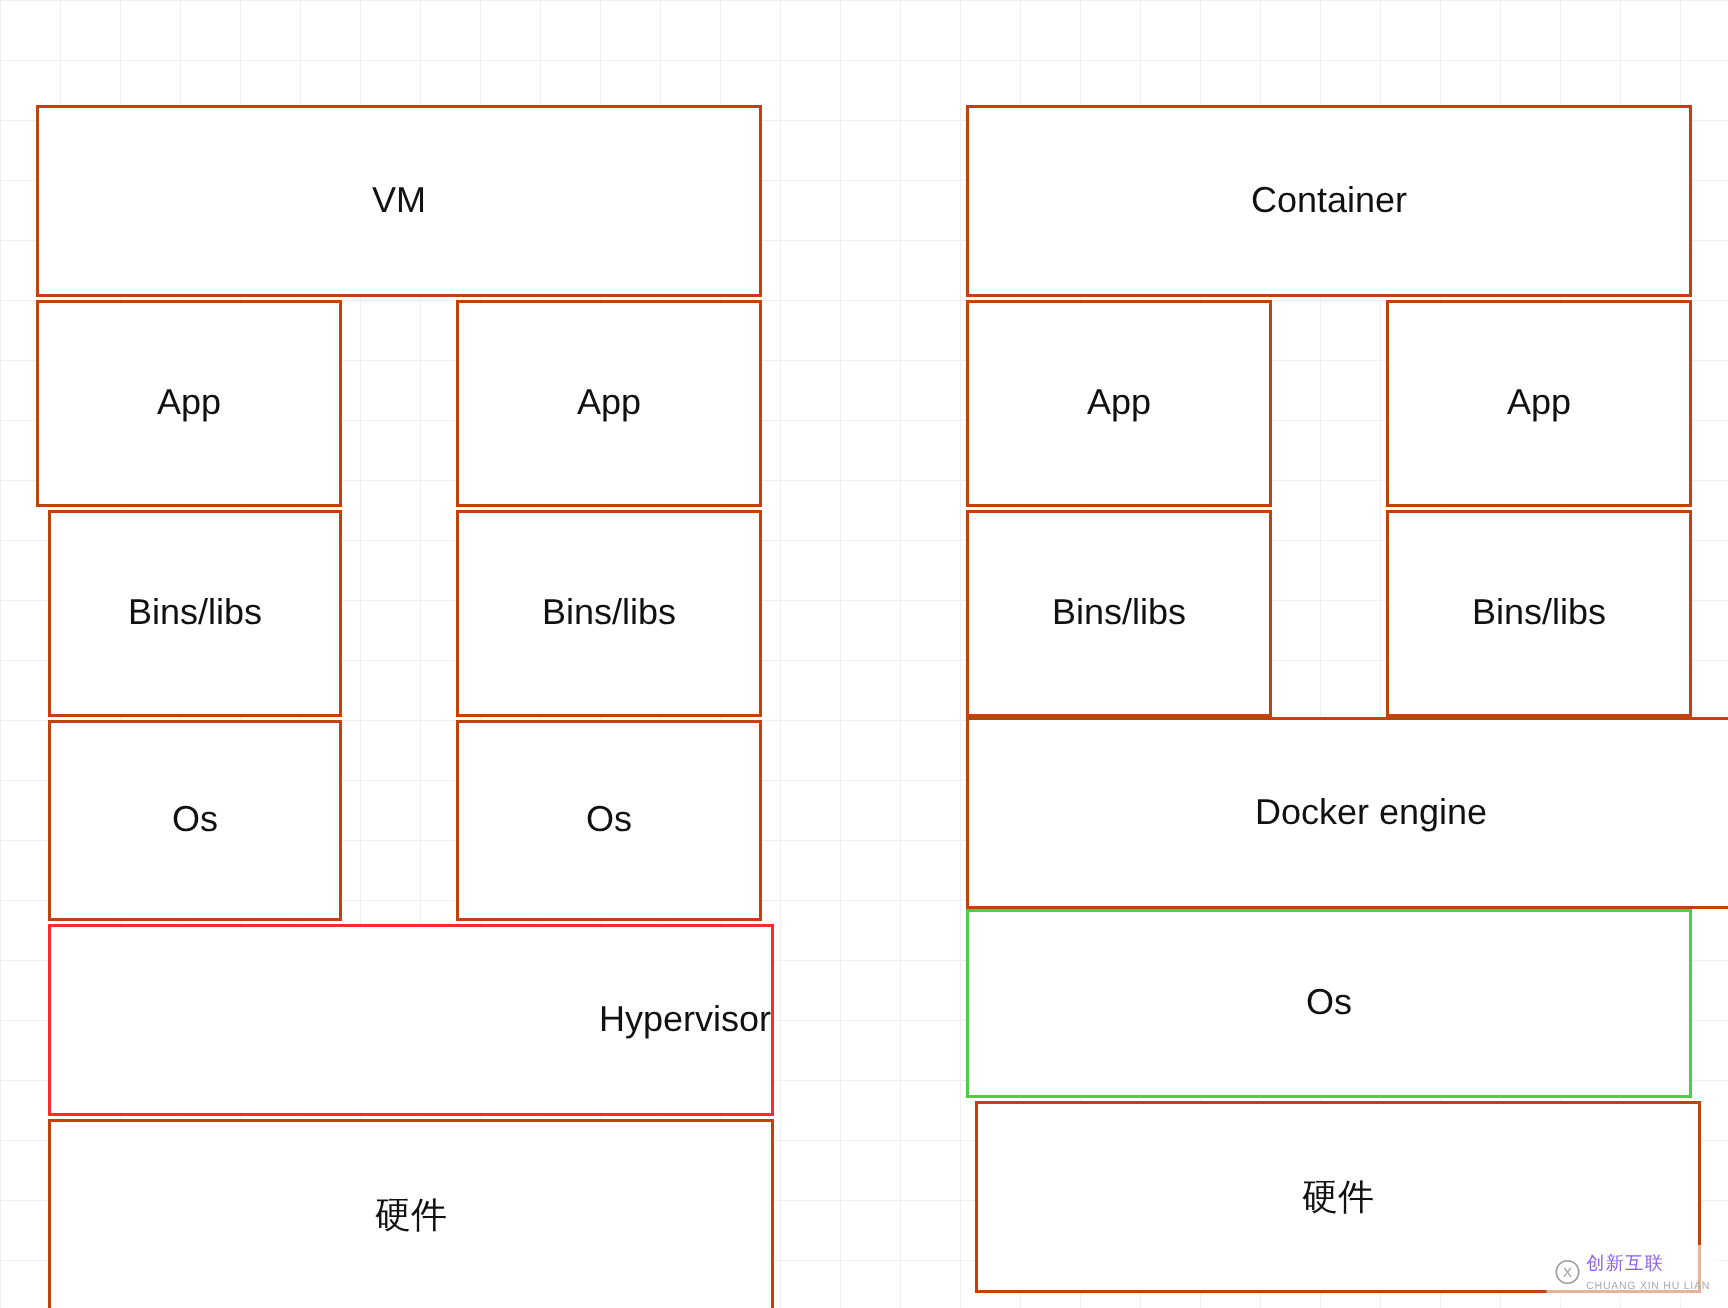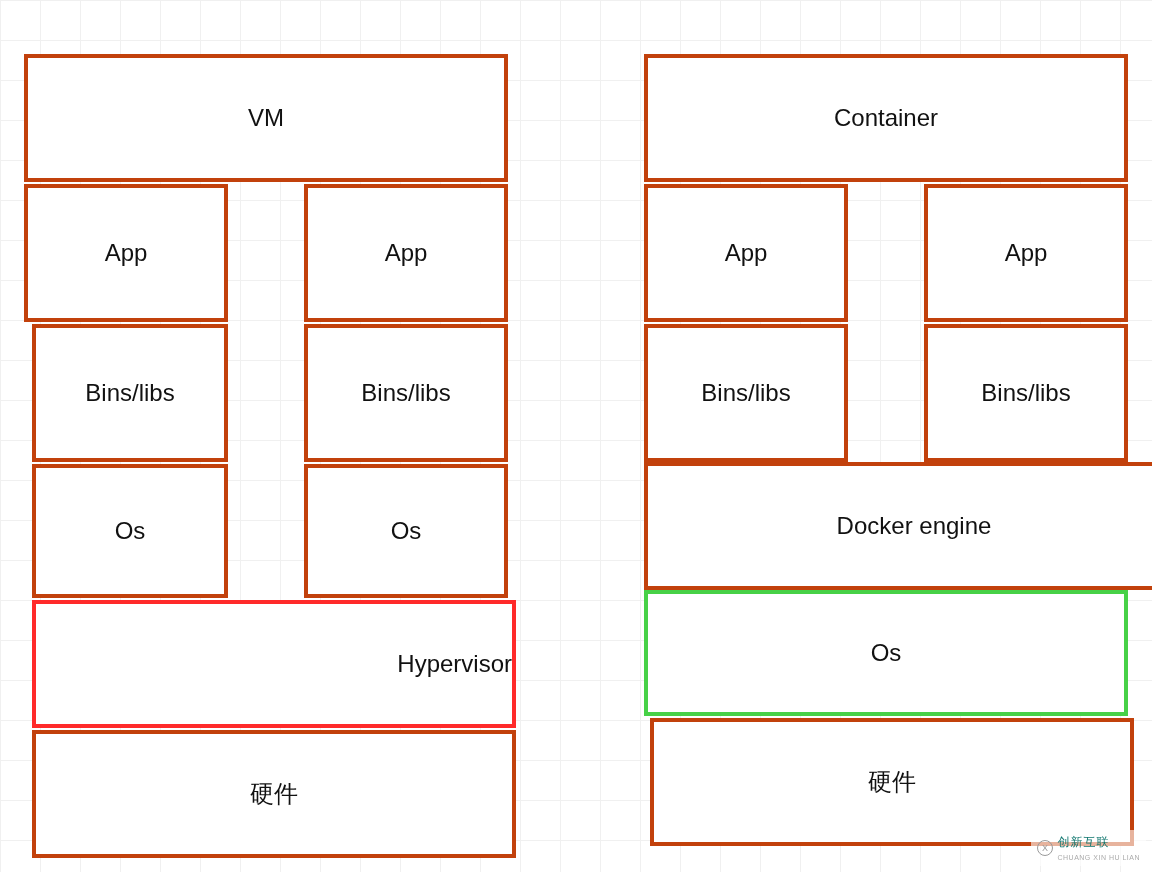--- a/index.html
+++ b/index.html
@@ -18,26 +18,27 @@
     position: absolute;
     inset: 0;
     background-image:
       linear-gradient(to right, #f0f0f0 1px, transparent 1px),
       linear-gradient(to bottom, #f0f0f0 1px, transparent 1px);
     background-size: 40px 40px;
   }
   .box {
     position: absolute;
     background: #fff;
-    border: 4px solid #c2410c;
+    border: 2px solid #c2410c;
     display: flex;
     align-items: center;
     justify-content: center;
     font-size: 24px;
     color: #111;
+    margin-top: 16px;
   }
   .box.red   { border-color: #ff2a2a; }
   .box.green { border-color: #47d147; }
   .watermark {
     position: absolute;
     bottom: 6px;
     right: 6px;
     display: flex;
     align-items: center;
     gap: 4px;
@@ -47,21 +48,21 @@
     padding: 4px 6px;
     letter-spacing: 1px;
   }
   .watermark .logo {
     width: 16px; height: 16px;
     border: 1px solid #9a9a9a;
     border-radius: 50%;
     display: flex; align-items: center; justify-content: center;
     font-size: 9px; color: #9a9a9a;
   }
-  .watermark .cn { font-size: 12px; color: #0f766e; }
+  .watermark .cn { font-size: 12px; color: #8b5cf6; }
   .watermark .en { font-size: 7px; color: #aaa; letter-spacing: 0.5px; }
 </style>
 </head>
 <body>
 
 <div class="grid"></div>
 
 <div class="box" style="left:24px; top:54px; width:484px; height:128px;">
   <span>VM</span>
 </div>

